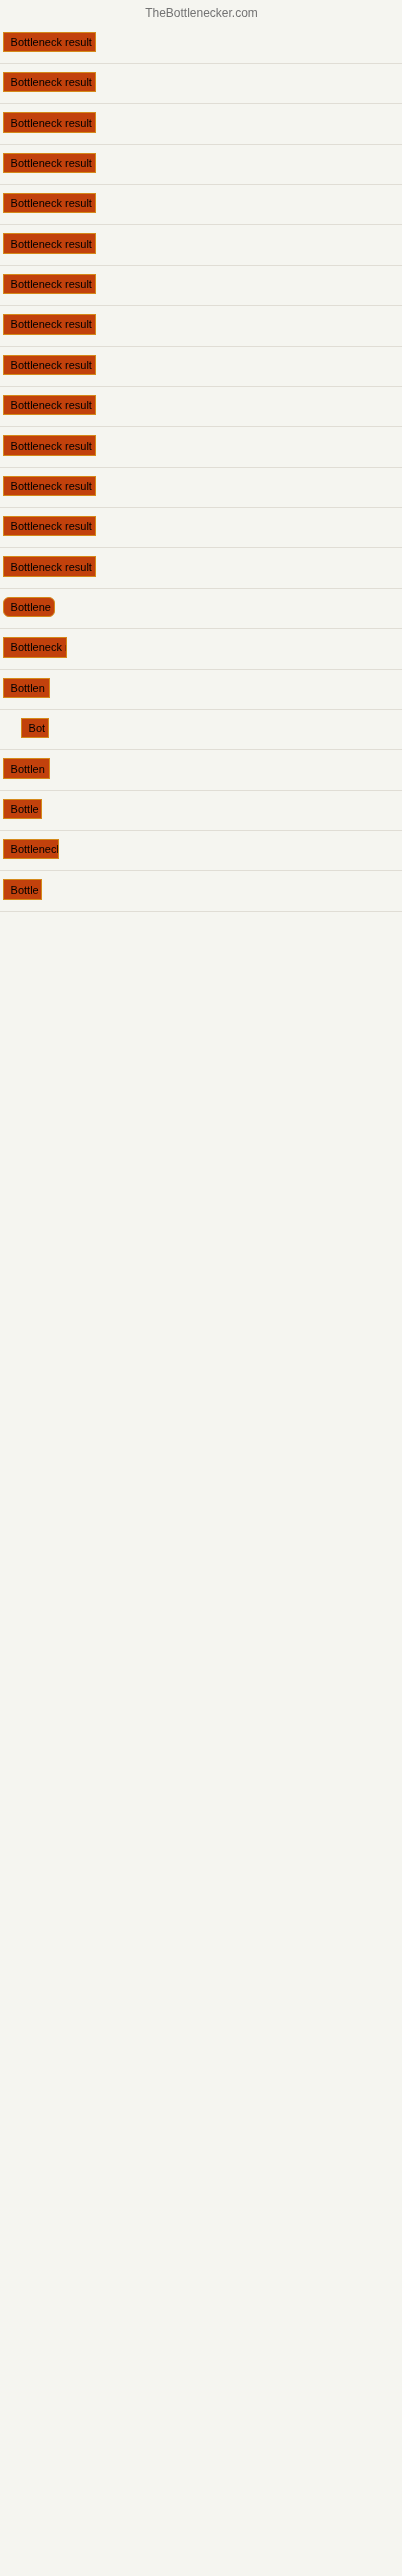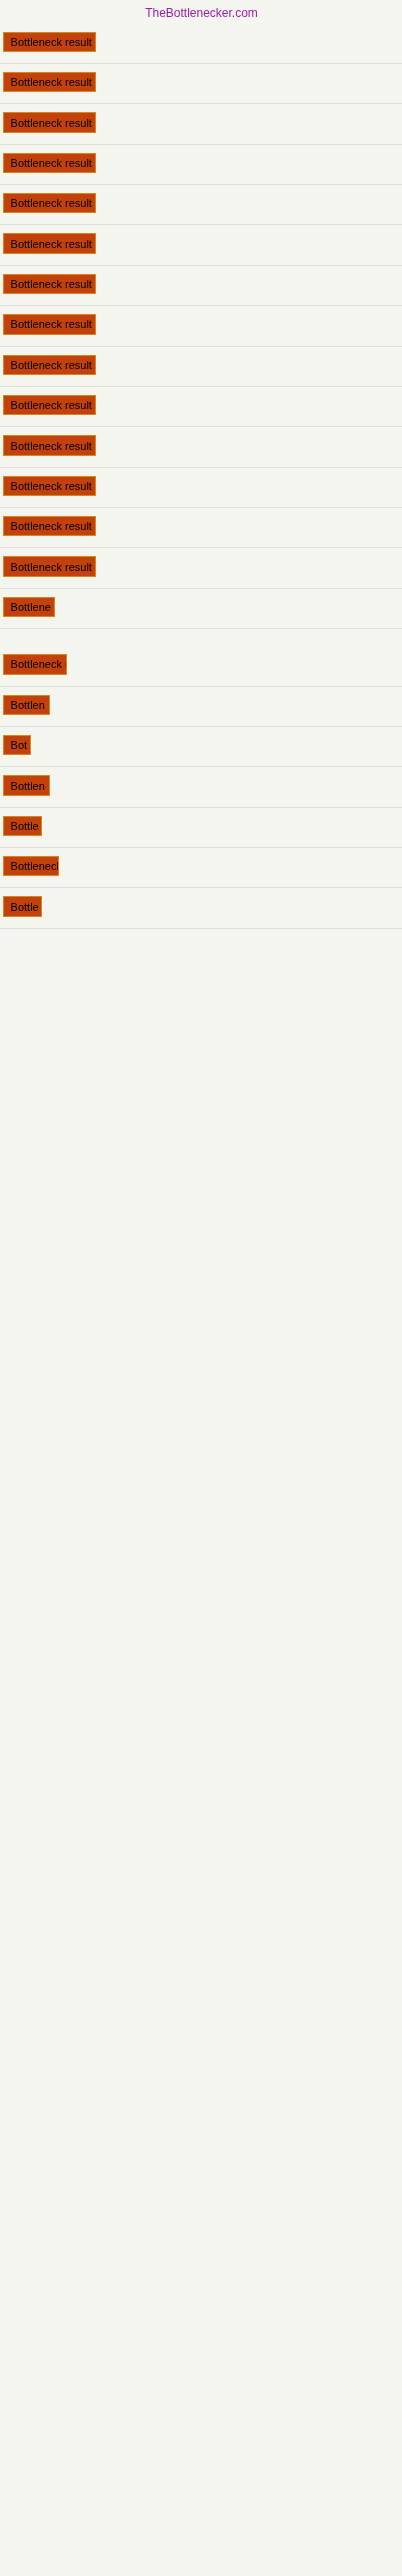--- a/index.html
+++ b/index.html
@@ -11,21 +11,21 @@
       width: 403px;
       min-height: 2576px;
       background-color: #f5f5f0;
       font-family: Arial, sans-serif;
       position: relative;
     }
     .site-title {
       text-align: center;
       padding: 6.4px 0 3.2px 0;
       font-size: 12px;
-      color: #a21caf;
+      color: #737373;
       font-weight: normal;
     }
     .bottleneck-label {
       display: inline-block;
       background-color: #c2410c;
       color: #000;
       font-size: 11px;
       font-weight: normal;
       padding: 3.2px 6.4px;
       border: 0.8px solid #d4891a;
@@ -52,22 +52,22 @@
     <div class="result-row"><span class="bottleneck-label" style="max-width: 93px;">Bottleneck result</span></div>
     <div class="result-row"><span class="bottleneck-label" style="max-width: 93px;">Bottleneck result</span></div>
     <div class="result-row"><span class="bottleneck-label" style="max-width: 93px;">Bottleneck result</span></div>
     <div class="result-row"><span class="bottleneck-label" style="max-width: 93px;">Bottleneck result</span></div>
     <div class="result-row"><span class="bottleneck-label" style="max-width: 93px;">Bottleneck result</span></div>
     <div class="result-row"><span class="bottleneck-label" style="max-width: 93px;">Bottleneck result</span></div>
     <div class="result-row"><span class="bottleneck-label" style="max-width: 93px;">Bottleneck result</span></div>
     <div class="result-row"><span class="bottleneck-label" style="max-width: 93px;">Bottleneck result</span></div>
     <div class="result-row"><span class="bottleneck-label" style="max-width: 93px;">Bottleneck result</span></div>
     <div class="result-row"><span class="bottleneck-label" style="max-width: 93px;">Bottleneck result</span></div>
-    <div class="result-row"><span class="bottleneck-label" style="max-width: 52px;">Bottlene</span></div>
-    <div class="result-row"><span class="bottleneck-label" style="max-width: 64px; margin-top: 17px;">Bottleneck r</span></div>
+    <div class="result-row"><span class="bottleneck-label" style="max-width: 52px; border-radius: 6px;">Bottlene</span></div>
+    <div class="result-row"><span class="bottleneck-label" style="max-width: 64px;">Bottleneck r</span></div>
     <div class="result-row"><span class="bottleneck-label" style="max-width: 47px;">Bottlen</span></div>
-    <div class="result-row"><span class="bottleneck-label" style="max-width: 28px;">Bot</span></div>
+    <div class="result-row"><span class="bottleneck-label" style="max-width: 28px; margin-left: 18px;">Bot</span></div>
     <div class="result-row"><span class="bottleneck-label" style="max-width: 47px;">Bottlen</span></div>
     <div class="result-row"><span class="bottleneck-label" style="max-width: 39px;">Bottle</span></div>
     <div class="result-row"><span class="bottleneck-label" style="max-width: 56px;">Bottleneck</span></div>
     <div class="result-row"><span class="bottleneck-label" style="max-width: 39px;">Bottle</span></div>
   </div>
 
 
 </body></html>

